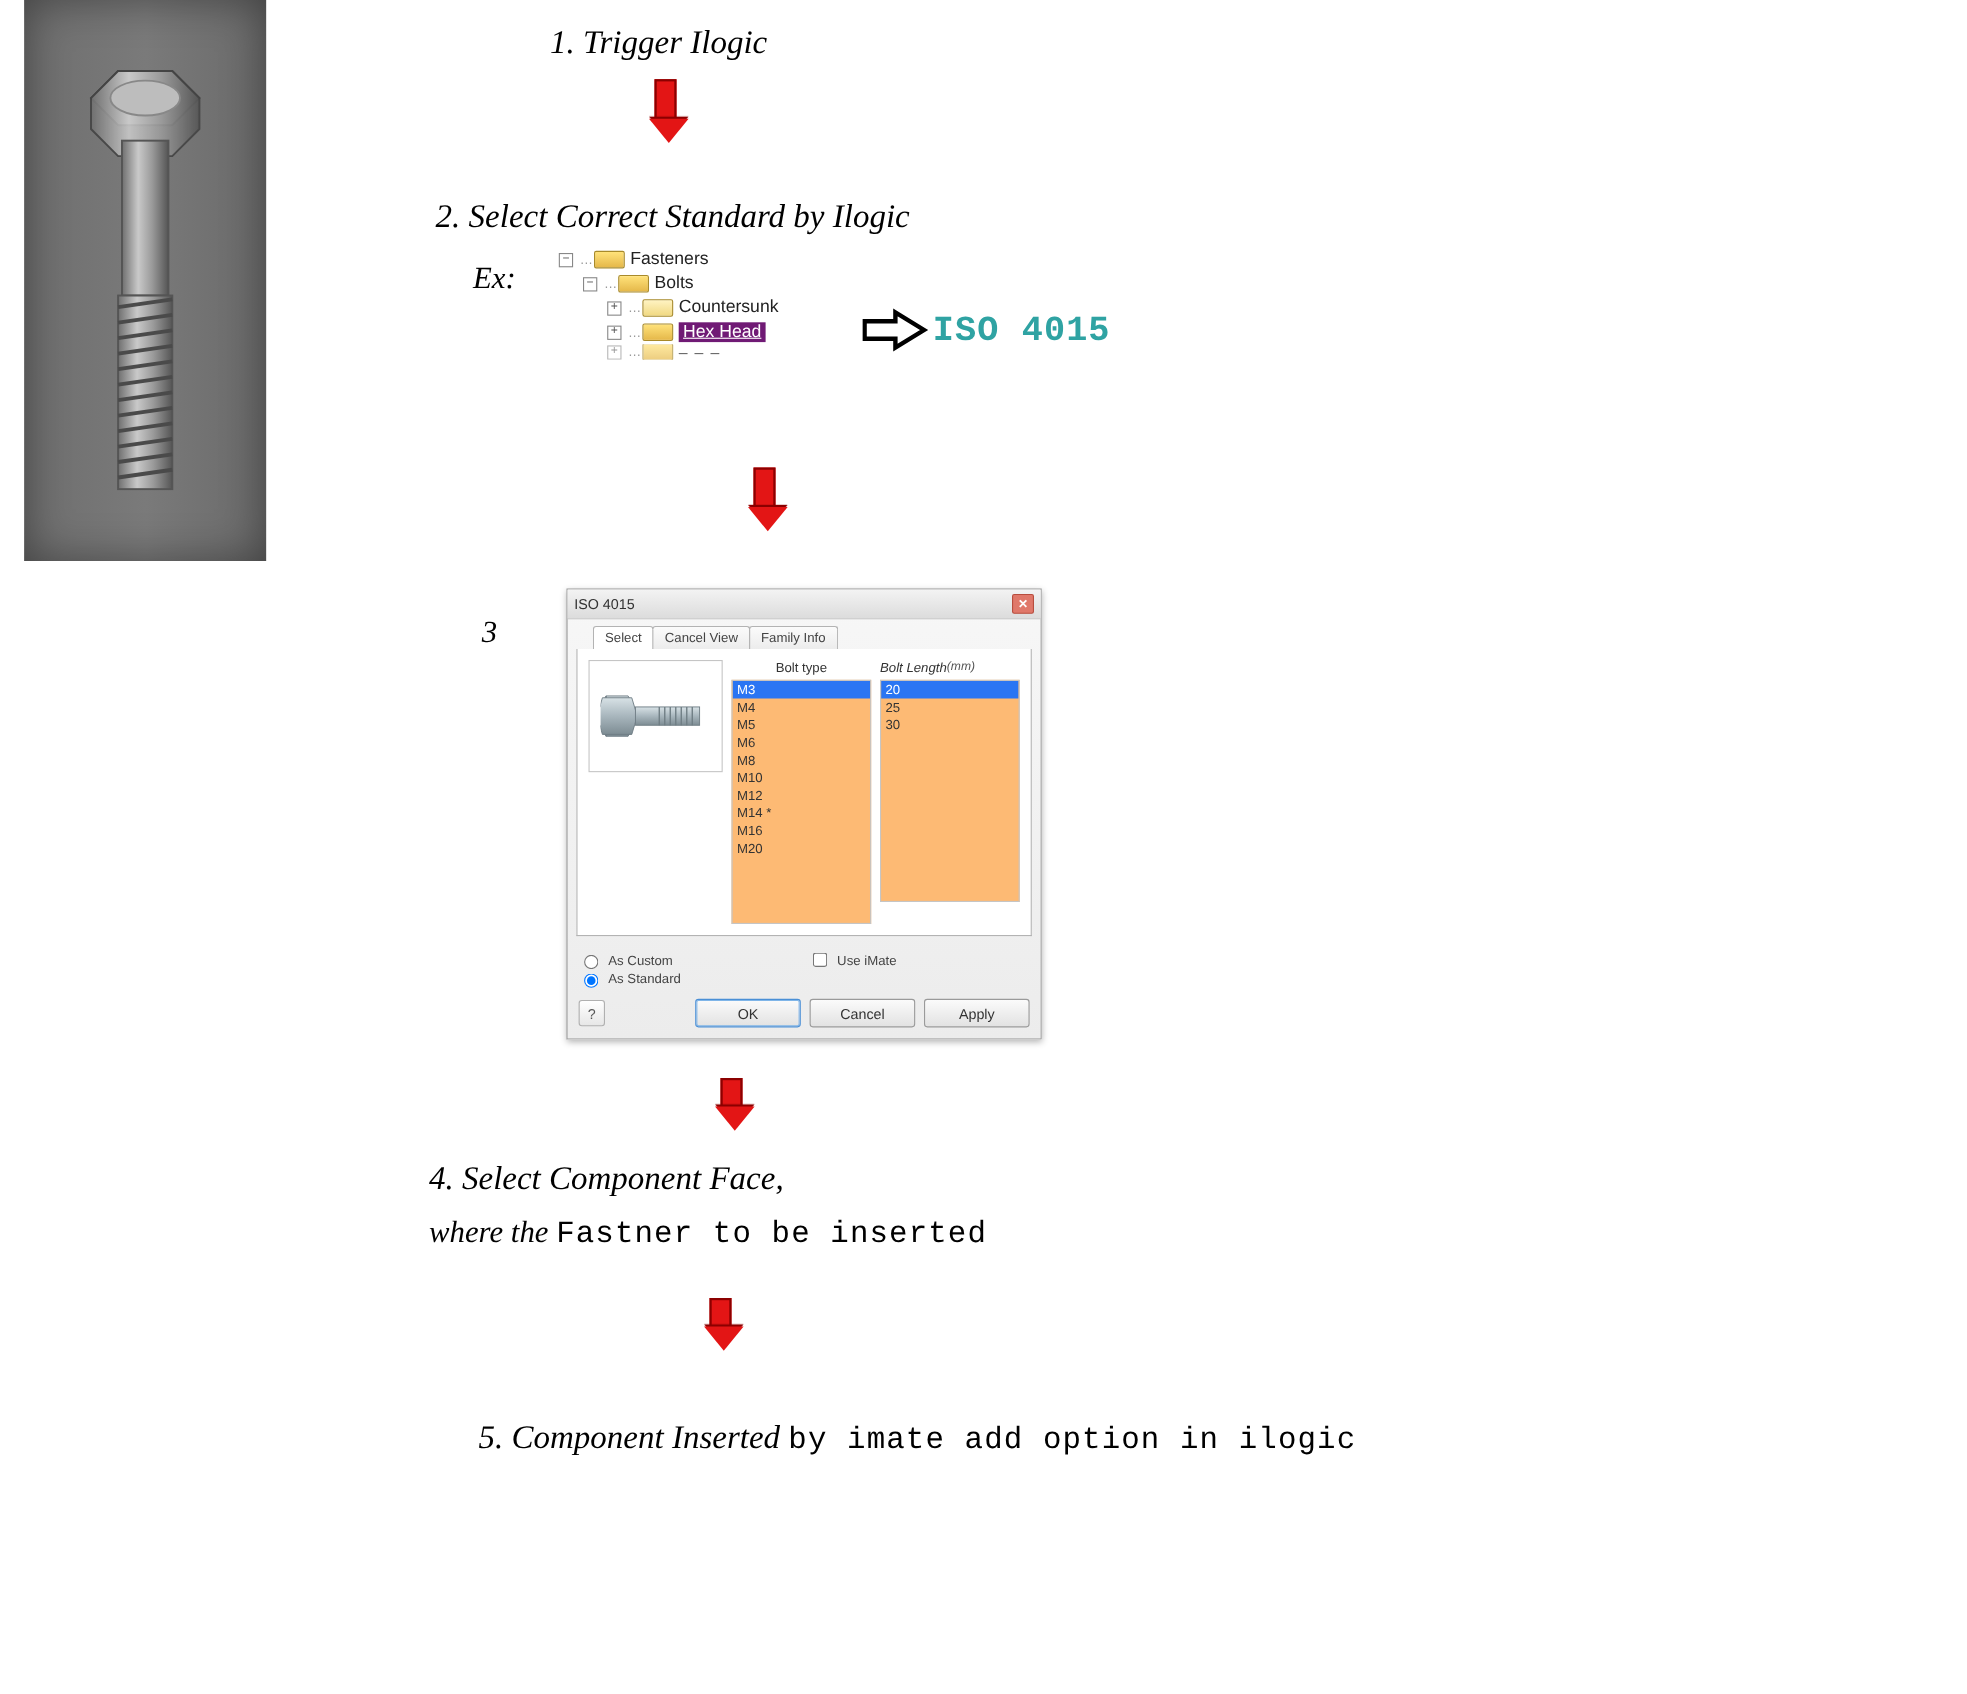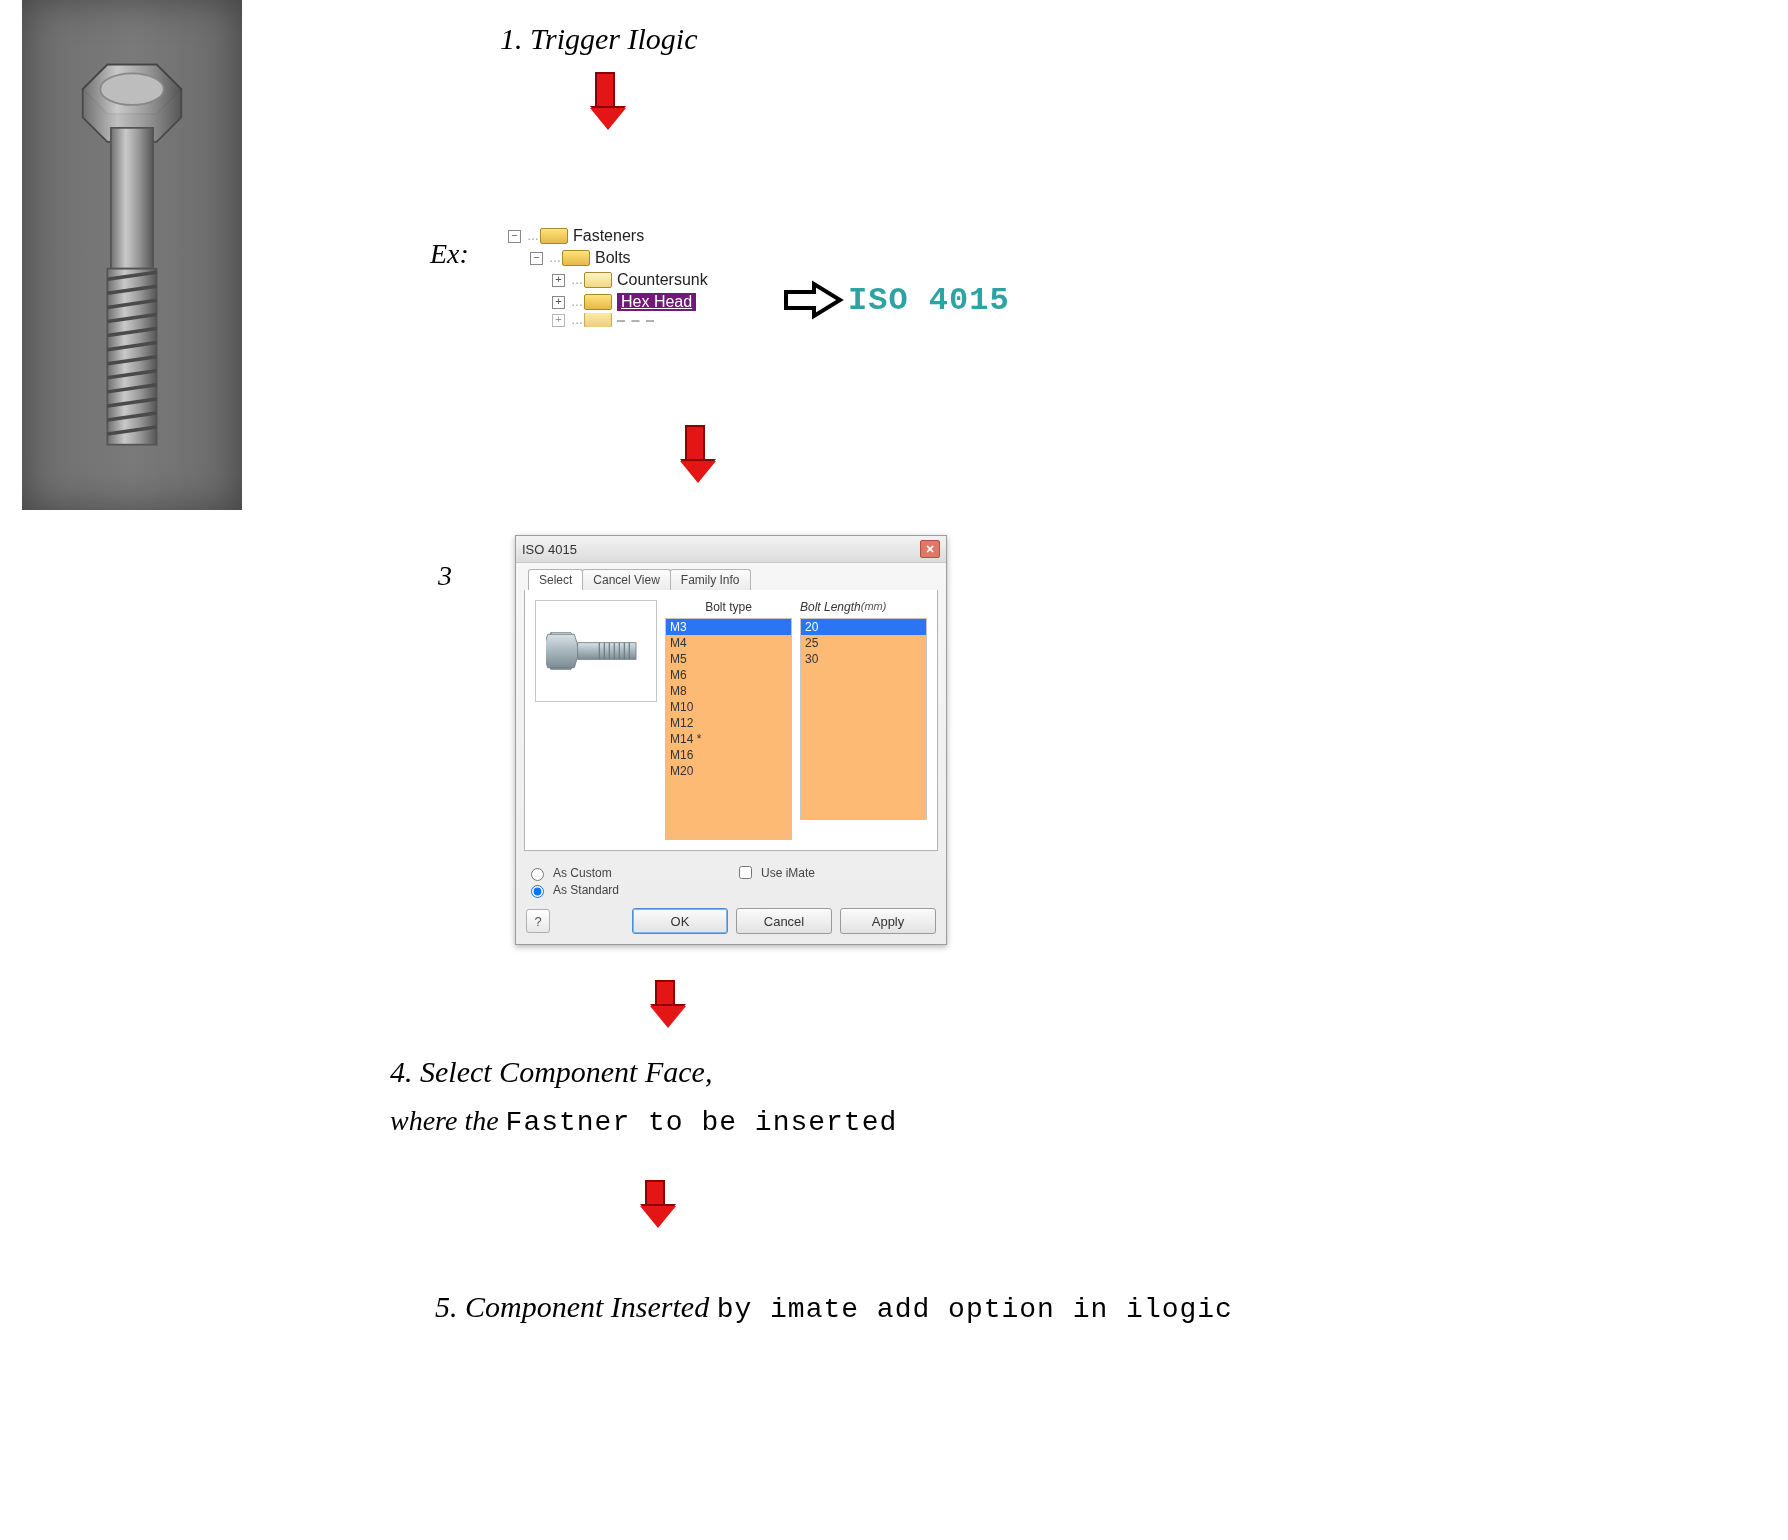--- a/index.html
+++ b/index.html
@@ -94,21 +94,21 @@
     display: flex; align-items: center; justify-content: space-between;
     padding: 0 6px;
   }
   .dlg-close {
     width: 18px; height: 16px; background: #e0786a;
     border: 1px solid #b84d3e; border-radius: 2px;
     display: flex; align-items: center; justify-content: center;
     color: #fff; font-size: 11px; font-weight: bold;
   }
   .tabs {
-    display: flex; align-items: flex-end; padding: 6px 8px 0 12px;
+    display: flex; align-items: flex-end; padding: 6px 8px 0 23px;
     gap: 0;
   }
   .tab {
     border: 1px solid #b3b3b3; border-bottom: none;
     background: linear-gradient(#fbfbfb, #ececec);
     padding: 3px 10px; font-size: 12px; color: #444;
     border-top-left-radius: 3px; border-top-right-radius: 3px;
     margin-right: -1px;
   }
   .tab.active {
@@ -211,20 +211,21 @@
     </svg>
   </div>
 
   <div class="abs serif-it" style="left:500px; top:22px; font-size:30px;">1. Trigger Ilogic</div>
 
   <div class="abs red-arrow-down" style="left:590px; top:72px;">
     <div class="shaft"></div>
       <div class="head"></div>
   </div>
 
+  <div class="abs serif-it" style="left:396px; top:180px; font-size:30px;">2. Select Correct Standard by Ilogic</div>
   <div class="abs serif-it" style="left:430px; top:238px; font-size:28px;">Ex:</div>
 
   <div class="abs tree">
     <div class="tree-row">
       <span class="exp">−</span>
         <span class="dots">…</span>
       <span class="ficon"></span>
       <span class="lbl">Fasteners</span>
     </div>
     <div class="tree-row" style="padding-left:22px;">

